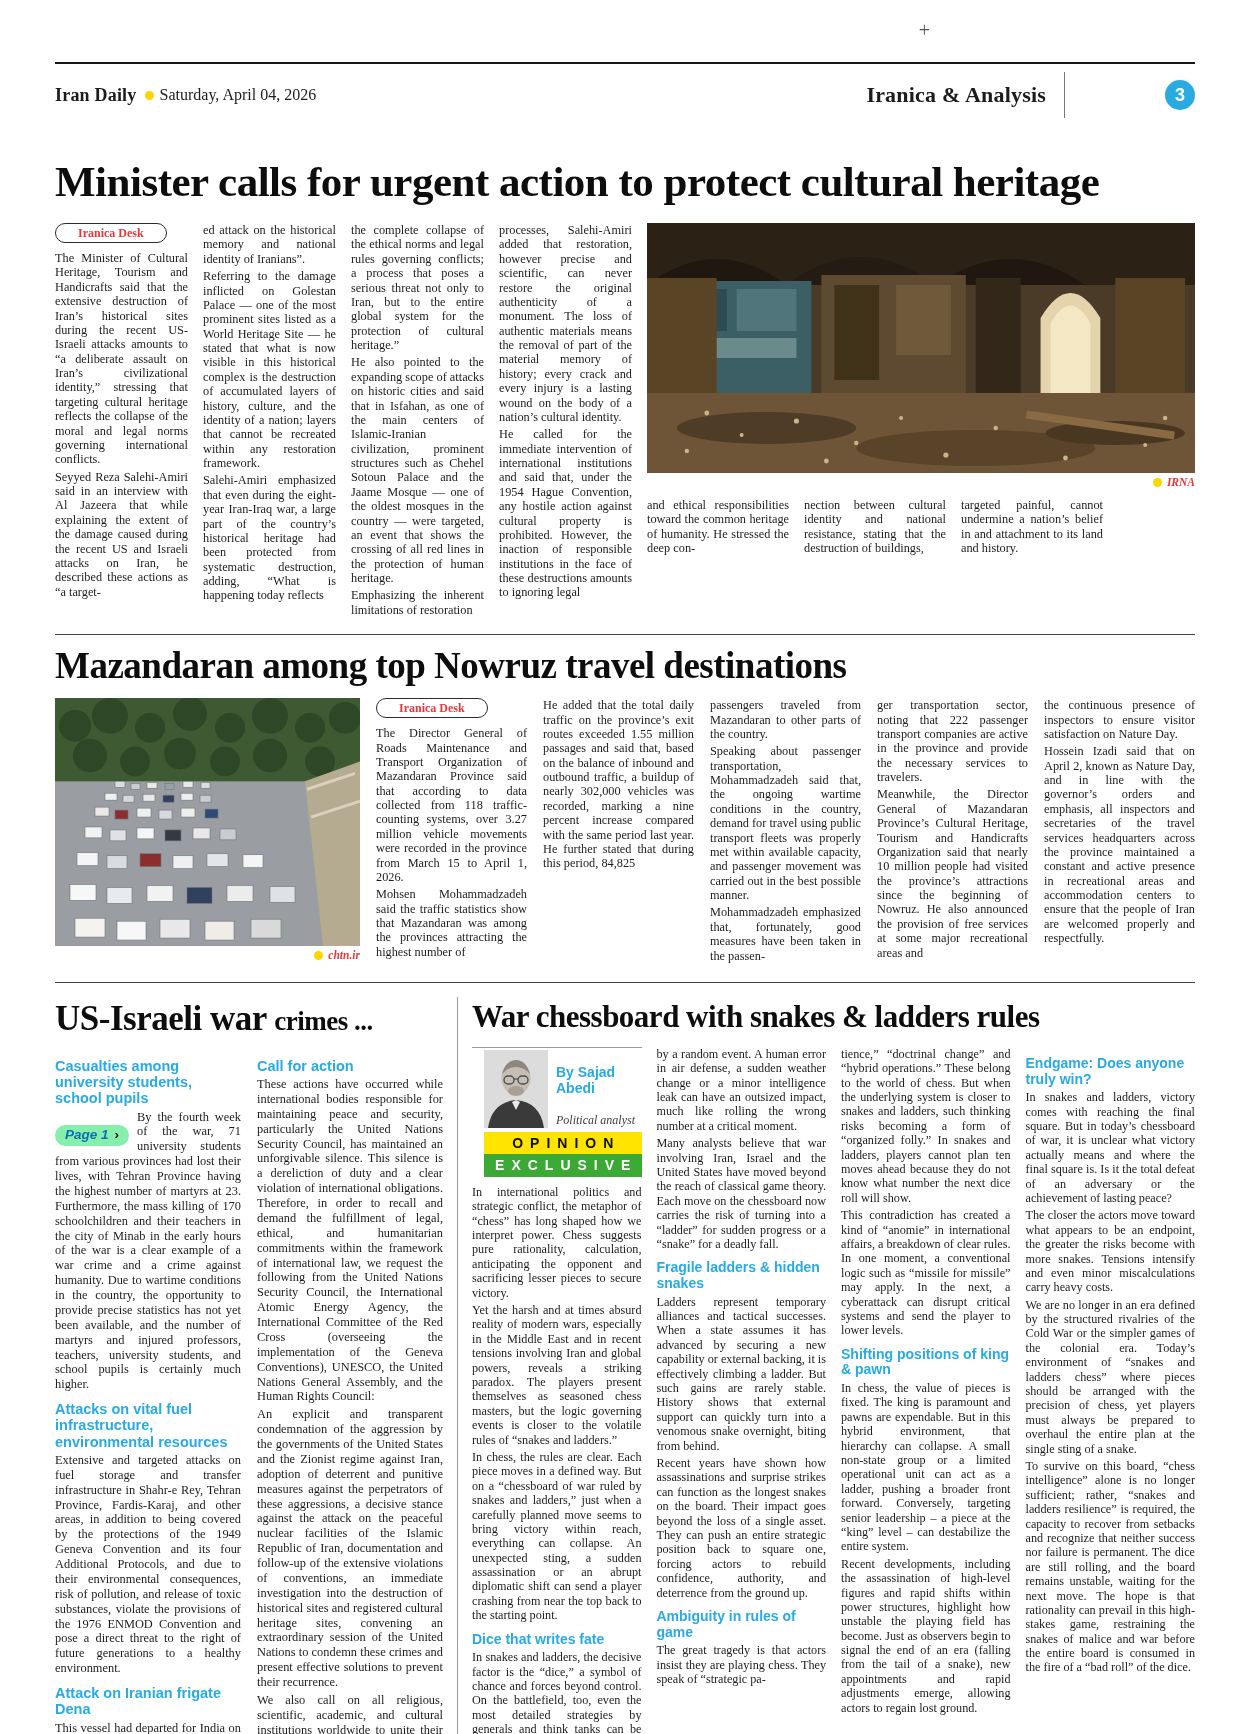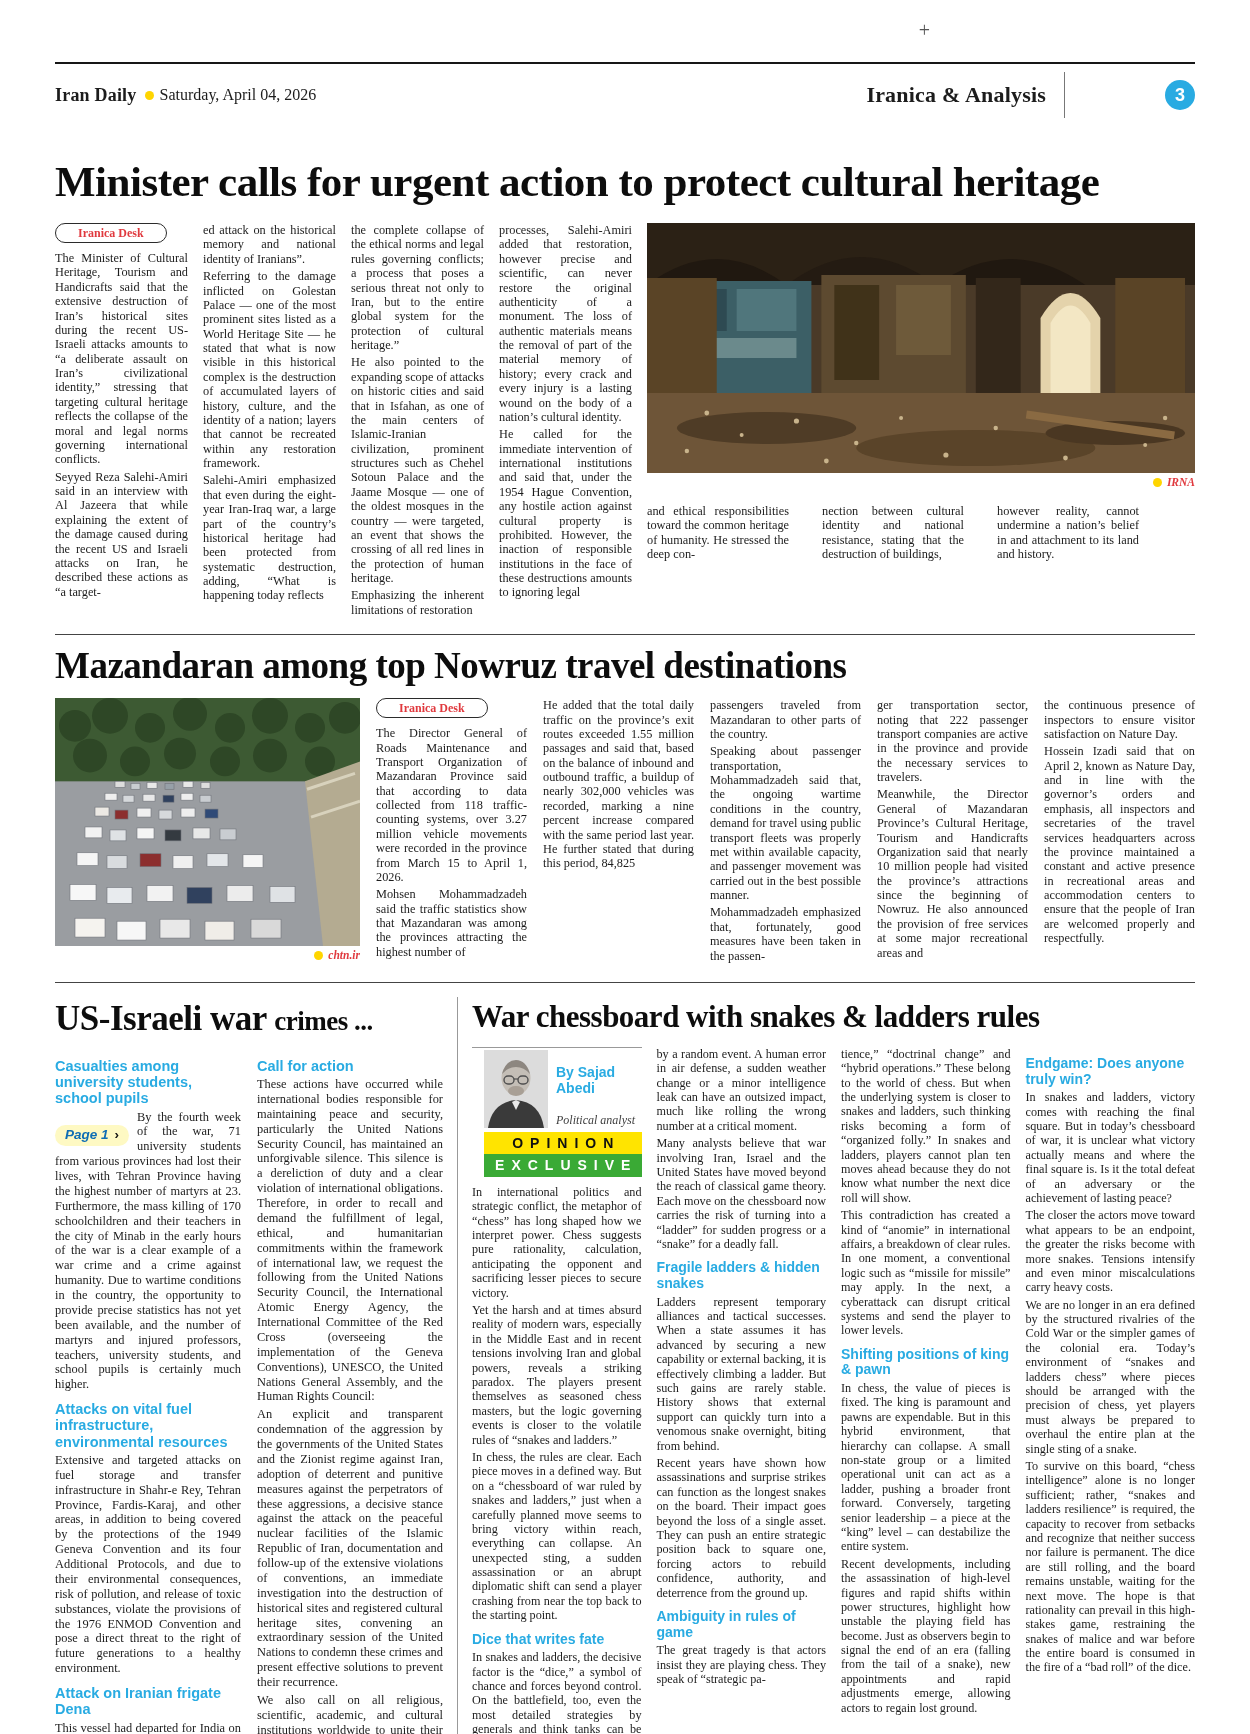--- a/index.html
+++ b/index.html
@@ -31,40 +31,40 @@
   .credit{display:flex;align-items:center;justify-content:flex-end;gap:5px;
           font-size:11.5px;color:#e0393e;font-style:italic;font-weight:bold;margin-top:3px;}
   .credit .dot{width:9px;height:9px;border-radius:50%;background:#ffd500;}
   
   .a1{padding:28px 0 14px;}
   .a1 h1{font-size:43px;line-height:1.0;margin-bottom:20px;font-weight:bold;}
   .a1-flow{display:flex;gap:15px;}
   .a1-col{width:133px;flex:0 0 auto;font-size:12.3px;line-height:1.17;}
   .a1-right{flex:1;display:flex;flex-direction:column;}
   .photo1{width:100%;height:250px;display:block;}
-  .a1-below{display:flex;gap:33px;margin-top:16px;}
+  .a1-below{display:flex;gap:15px;margin-top:10px;}
   .a1-below .a1-col{width:142px;}
   
   .a2{padding:12px 0 16px;}
   .a2 h1{font-size:37px;line-height:1.0;margin-bottom:14px;font-weight:bold;}
   .a2-flow{display:flex;gap:16px;}
   .photo2wrap{flex:0 0 305px;}
   .photo2{width:305px;height:248px;display:block;}
   .a2-col{flex:1;font-size:12.3px;line-height:1.17;}
   
   .bottom{display:flex;padding-top:14px;}
   .b-left{width:388px;flex:0 0 auto;}
   .b-div{width:1px;background:#999;margin:0 14px;}
   .b-right{flex:1;}
   .b-left h1{font-size:35px;margin:2px 0 10px;}
   .b-left h1 .t2{font-size:27px;}
   .bl-cols{display:flex;gap:16px;}
   .bl-col{flex:1;font-size:12.4px;line-height:1.2;}
   .bl-col .subhead{font-size:14.5px;}
-  .page1-badge{float:left;background:#fef9c3;border-radius:13px;padding:2px 10px 3px;
+  .page1-badge{float:left;background:#86efac;border-radius:13px;padding:2px 10px 3px;
                margin:15px 8px 4px 0;font-style:italic;font-weight:bold;color:#0e6db4;
                font-size:13.5px;font-family:"Liberation Sans",sans-serif;}
   .page1-badge .chev{color:#111;font-style:normal;margin-left:6px;}
   .b-right h1{font-size:31px;text-align:left;margin:2px 0 12px;}
   .br-cols{display:flex;gap:15px;}
   .br-col{flex:1;font-size:12.2px;line-height:1.18;}
   .br-col .subhead{font-size:14px;}
   
   .byline{border-top:1px solid #999;padding-top:2px;margin-bottom:8px;padding-left:12px;}
   .byline-row{display:flex;gap:8px;align-items:flex-start;}
@@ -161,21 +161,21 @@
           <span>IRNA</span>
         </div>
         <div class="a1-below bodytext">
           <div class="a1-col">
             <p>and ethical responsibilities toward the common heritage of humanity. He stressed the deep con-</p>
           </div>
           <div class="a1-col">
             <p>nection between cultural identity and national resistance, stating that the destruction of buildings,</p>
           </div>
           <div class="a1-col">
-            <p>however reality, cannot undermine a nation’s belief in and attachment to its land and history.</p>
+            <p>targeted painful, cannot undermine a nation’s belief in and attachment to its land and history.</p>
           </div>
         </div>
       </div>
     </div>
   </div>
 
   <hr class="rule">
 
   <div class="a2">
     <h1>Mazandaran among top Nowruz travel destinations</h1>

